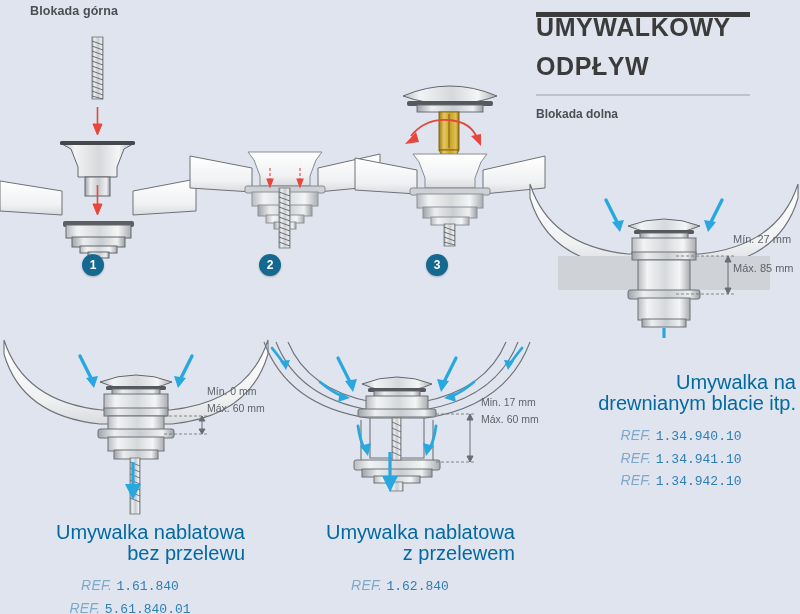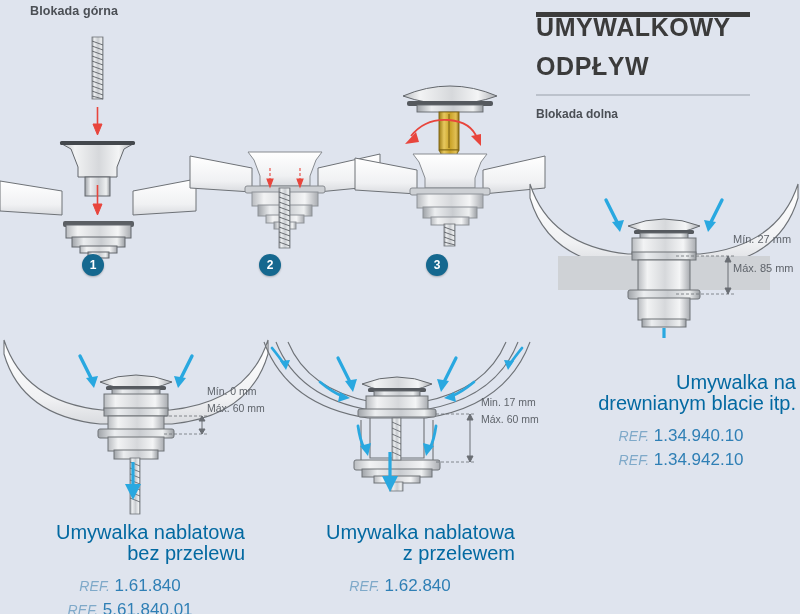--- a/index.html
+++ b/index.html
@@ -29,21 +29,21 @@
 
   .caption{
     position:absolute;text-align:right;
     font-size:20px;color:#0369a1;line-height:1.45;
   }
   .refs{
     position:absolute;text-align:center;line-height:1.42;
   }
   .refs .r{white-space:nowrap;}
   .refs .rp{font-size:14px;color:#7fa9c9;letter-spacing:.2px;font-style:italic;}
-  .refs .rn{font-size:17px;color:#2f7fb5;}
+  .refs .rn{font-size:13px;color:#2f7fb5;font-family:Liberation Mono, monospace;}
 
   .dim{
     position:absolute;font-size:10.5px;color:#5f646b;line-height:1.35;white-space:nowrap;
   }
   .dim.big{font-size:11px;}
 
   .badge{
     position:absolute;width:22px;height:22px;border-radius:50%;
     background:#15688f;color:#fff;font-size:12px;font-weight:bold;
     display:flex;align-items:center;justify-content:center;
@@ -289,20 +289,22 @@
   <div class="dim big" style="left:733px;top:232px;">Mín. 27 mm</div>
   <div class="dim big" style="left:733px;top:261px;">Máx. 85 mm</div>
 
   <div class="caption" style="left:566px;top:368px;width:230px;">Umywalka na</div>
   <div class="caption" style="left:566px;top:389px;width:230px;">drewnianym blacie itp.</div>
 
   <div class="refs" style="left:566px;top:424px;width:230px;">
     <div class="r"><span class="rp">REF.</span>
       <span class="rn">1.34.940.10</span></div>
     <div class="r"><span class="rp">REF.</span>
+      <span class="rn">1.34.941.10</span></div>
+    <div class="r"><span class="rp">REF.</span>
       <span class="rn">1.34.942.10</span></div>
   </div>
 
   <svg style="left:0px;top:334px;" width="272" height="160" viewBox="0 0 272 160">
     <g>
       <path d="M4 6 Q24 68 102 76 L170 76 Q248 68 268 6 L268 20 Q250 82 172 90 L100 90 Q22 82 4 20 Z" fill="url(#bowlg)" stroke="#6e7277" stroke-width="1.1"></path>
     </g>
     <g>
       <path d="M100 48 Q136 34 172 48 Q152 56 136 56 Q120 56 100 48 Z" fill="url(#mtl)" stroke="#63676c" stroke-width="1"></path>
       <rect x="106" y="52" width="60" height="4" rx="1.6" fill="#55595e"></rect>

